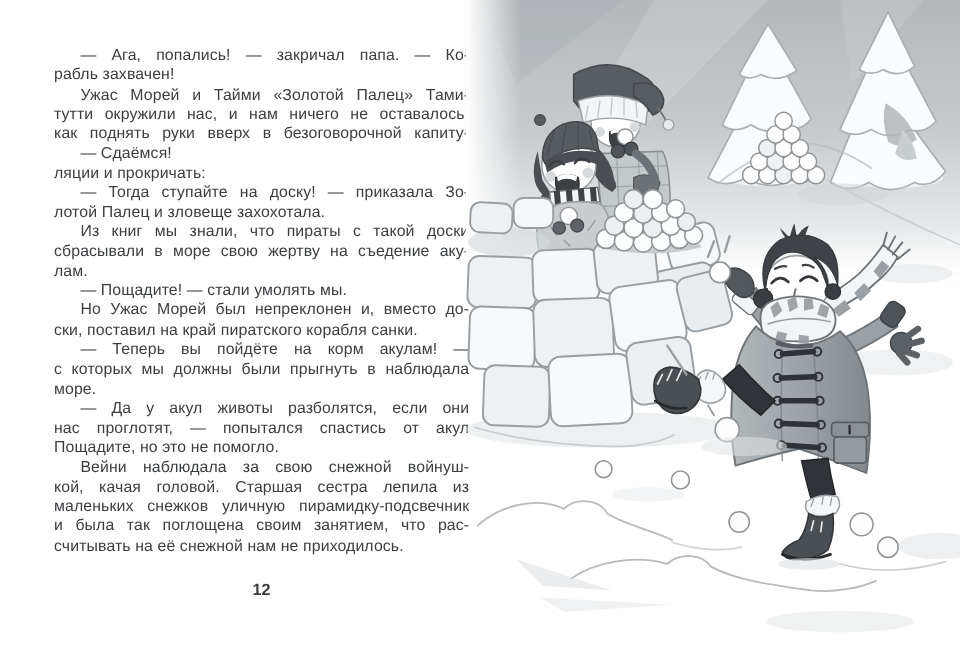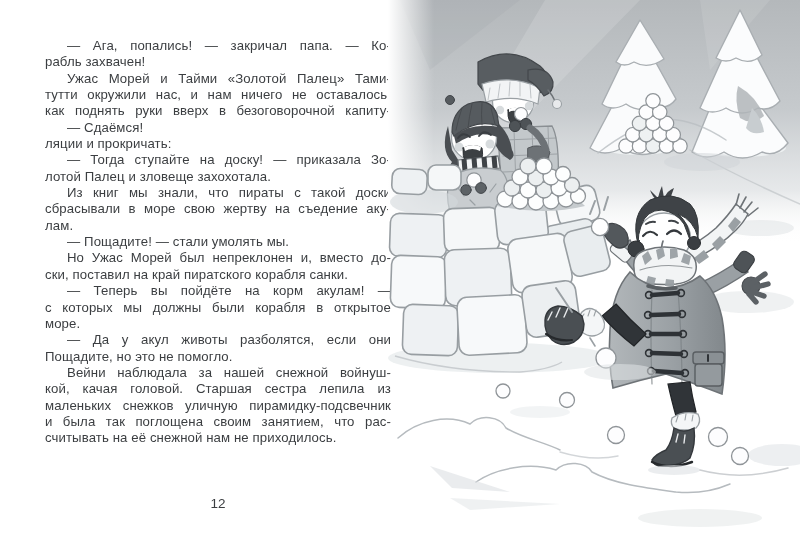--- a/index.html
+++ b/index.html
@@ -10,22 +10,22 @@
   }
   .text-block {
     position:absolute; left:45px; top:38px; width:346px;
     color:#3b3e41; font-size:13.2px; line-height:16.35px;
     letter-spacing:0.1px;
   }
   .line { text-align:justify; text-align-last:justify; }
   .line.plast { text-align-last:left; }
   .line.first { padding-left:22px; }
   .page-number {
-    position:absolute; left:45px; top:496px; width:346px;
-    text-align:center; font-weight:normal; font-size:13.5px; color:#3b3e41;
+    position:absolute; left:45px; top:484px; width:346px;
+    text-align:center; font-weight:bold; font-size:13.5px; color:#3b3e41;
   }
   .illustration { position:absolute; left:388px; top:0; }
 </style>
 </head>
 <body>
 
 <div class="text-block">
     <div class="line first">— Ага, попались! — закричал папа. — Ко-</div>
     <div class="line plast">рабль захвачен!</div>
     <div class="line first">Ужас Морей и Тайми «Золотой Палец» Тами-</div>
@@ -35,25 +35,26 @@
     <div class="line plast">ляции и прокричать:</div>
     <div class="line first">— Тогда ступайте на доску! — приказала Зо-</div>
     <div class="line plast">лотой Палец и зловеще захохотала.</div>
     <div class="line first">Из книг мы знали, что пираты с такой доски</div>
     <div class="line">сбрасывали в море свою жертву на съедение аку-</div>
     <div class="line plast">лам.</div>
     <div class="line first plast">— Пощадите! — стали умолять мы.</div>
     <div class="line first">Но Ужас Морей был непреклонен и, вместо до-</div>
     <div class="line plast">ски, поставил на край пиратского корабля санки.</div>
     <div class="line first">— Теперь вы пойдёте на корм акулам! —</div>
-    <div class="line">с которых мы должны были корабля в открытое</div>
+    <div class="line">с которых мы должны были прыгнуть в наблюдала</div>
     <div class="line plast">море.</div>
     <div class="line first">— Да у акул животы разболятся, если они</div>
+    <div class="line">нас проглотят, — попытался спастись от акул</div>
     <div class="line plast">Пощадите, но это не помогло.</div>
-    <div class="line first">Вейни наблюдала за нашей снежной войнуш-</div>
+    <div class="line first">Вейни наблюдала за свою снежной войнуш-</div>
     <div class="line">кой, качая головой. Старшая сестра лепила из</div>
     <div class="line">маленьких снежков уличную пирамидку-подсвечник</div>
     <div class="line">и была так поглощена своим занятием, что рас-</div>
     <div class="line plast">считывать на её снежной нам не приходилось.</div>
   </div>
 <div class="page-number">12</div>
 
 <div class="illustration">
 <svg width="412" height="538" viewBox="388 0 412 538" role="img" aria-label="Grayscale drawing: two laughing children in knit hats behind a snow-block fort topped with a pile of snowballs; a snowball pyramid and two snow-covered fir trees behind; in front, a child in a toggle duffle coat, striped scarf and earmuffs balances on one leg holding a snowball while snowballs fly past">
   <defs>

